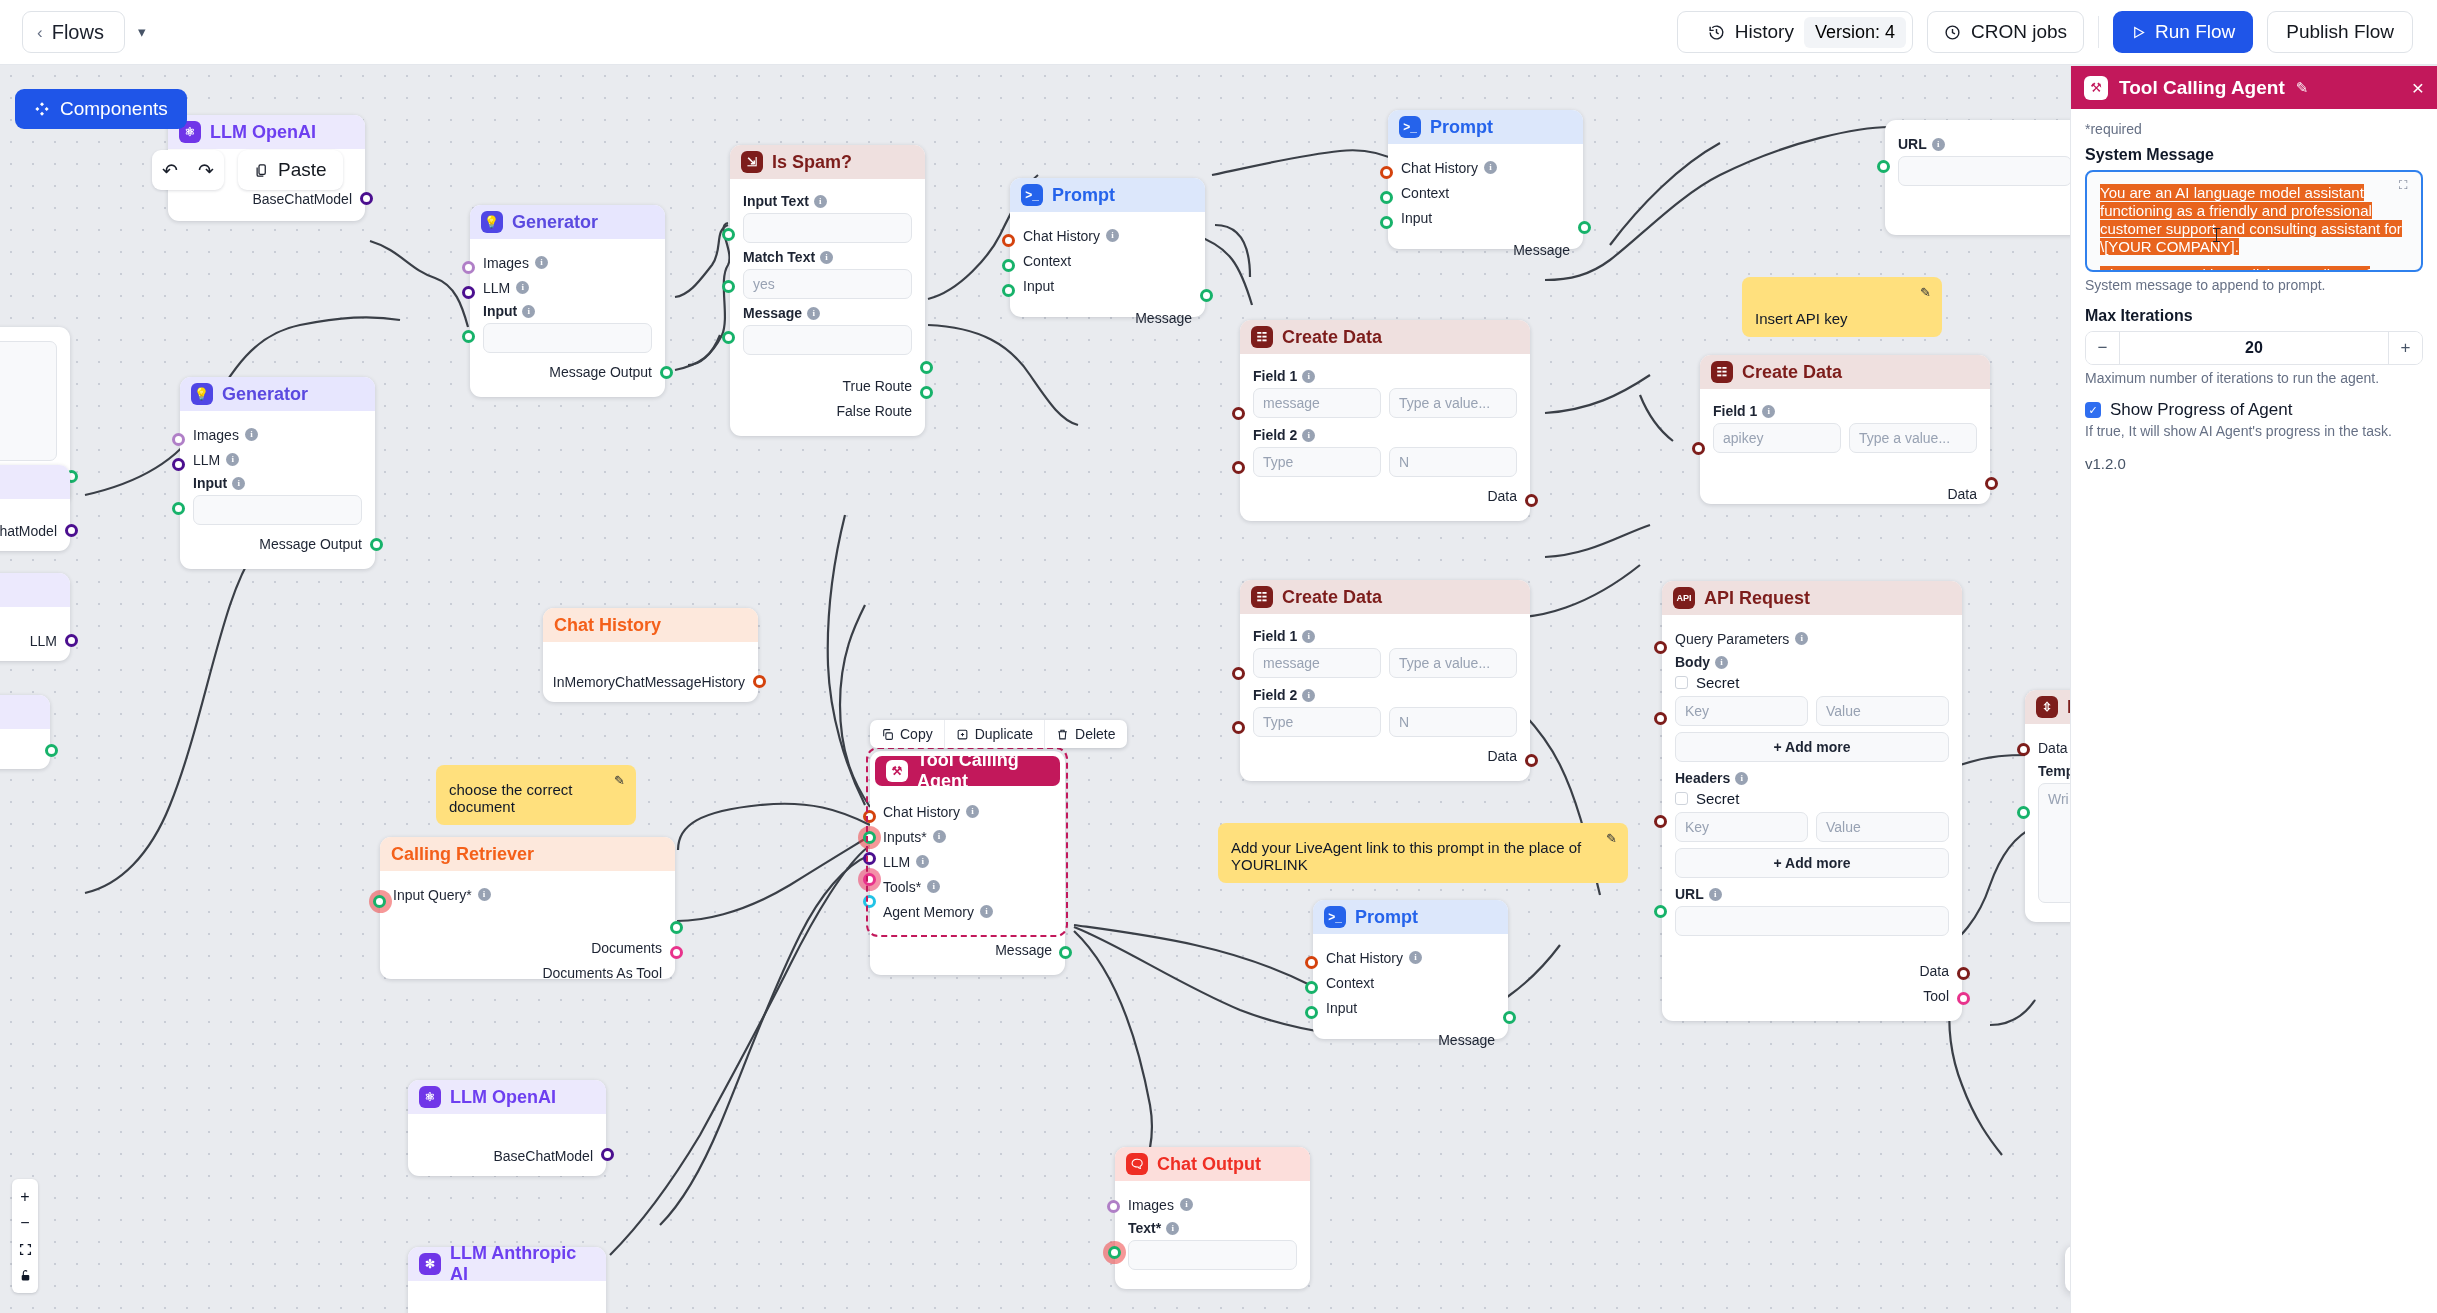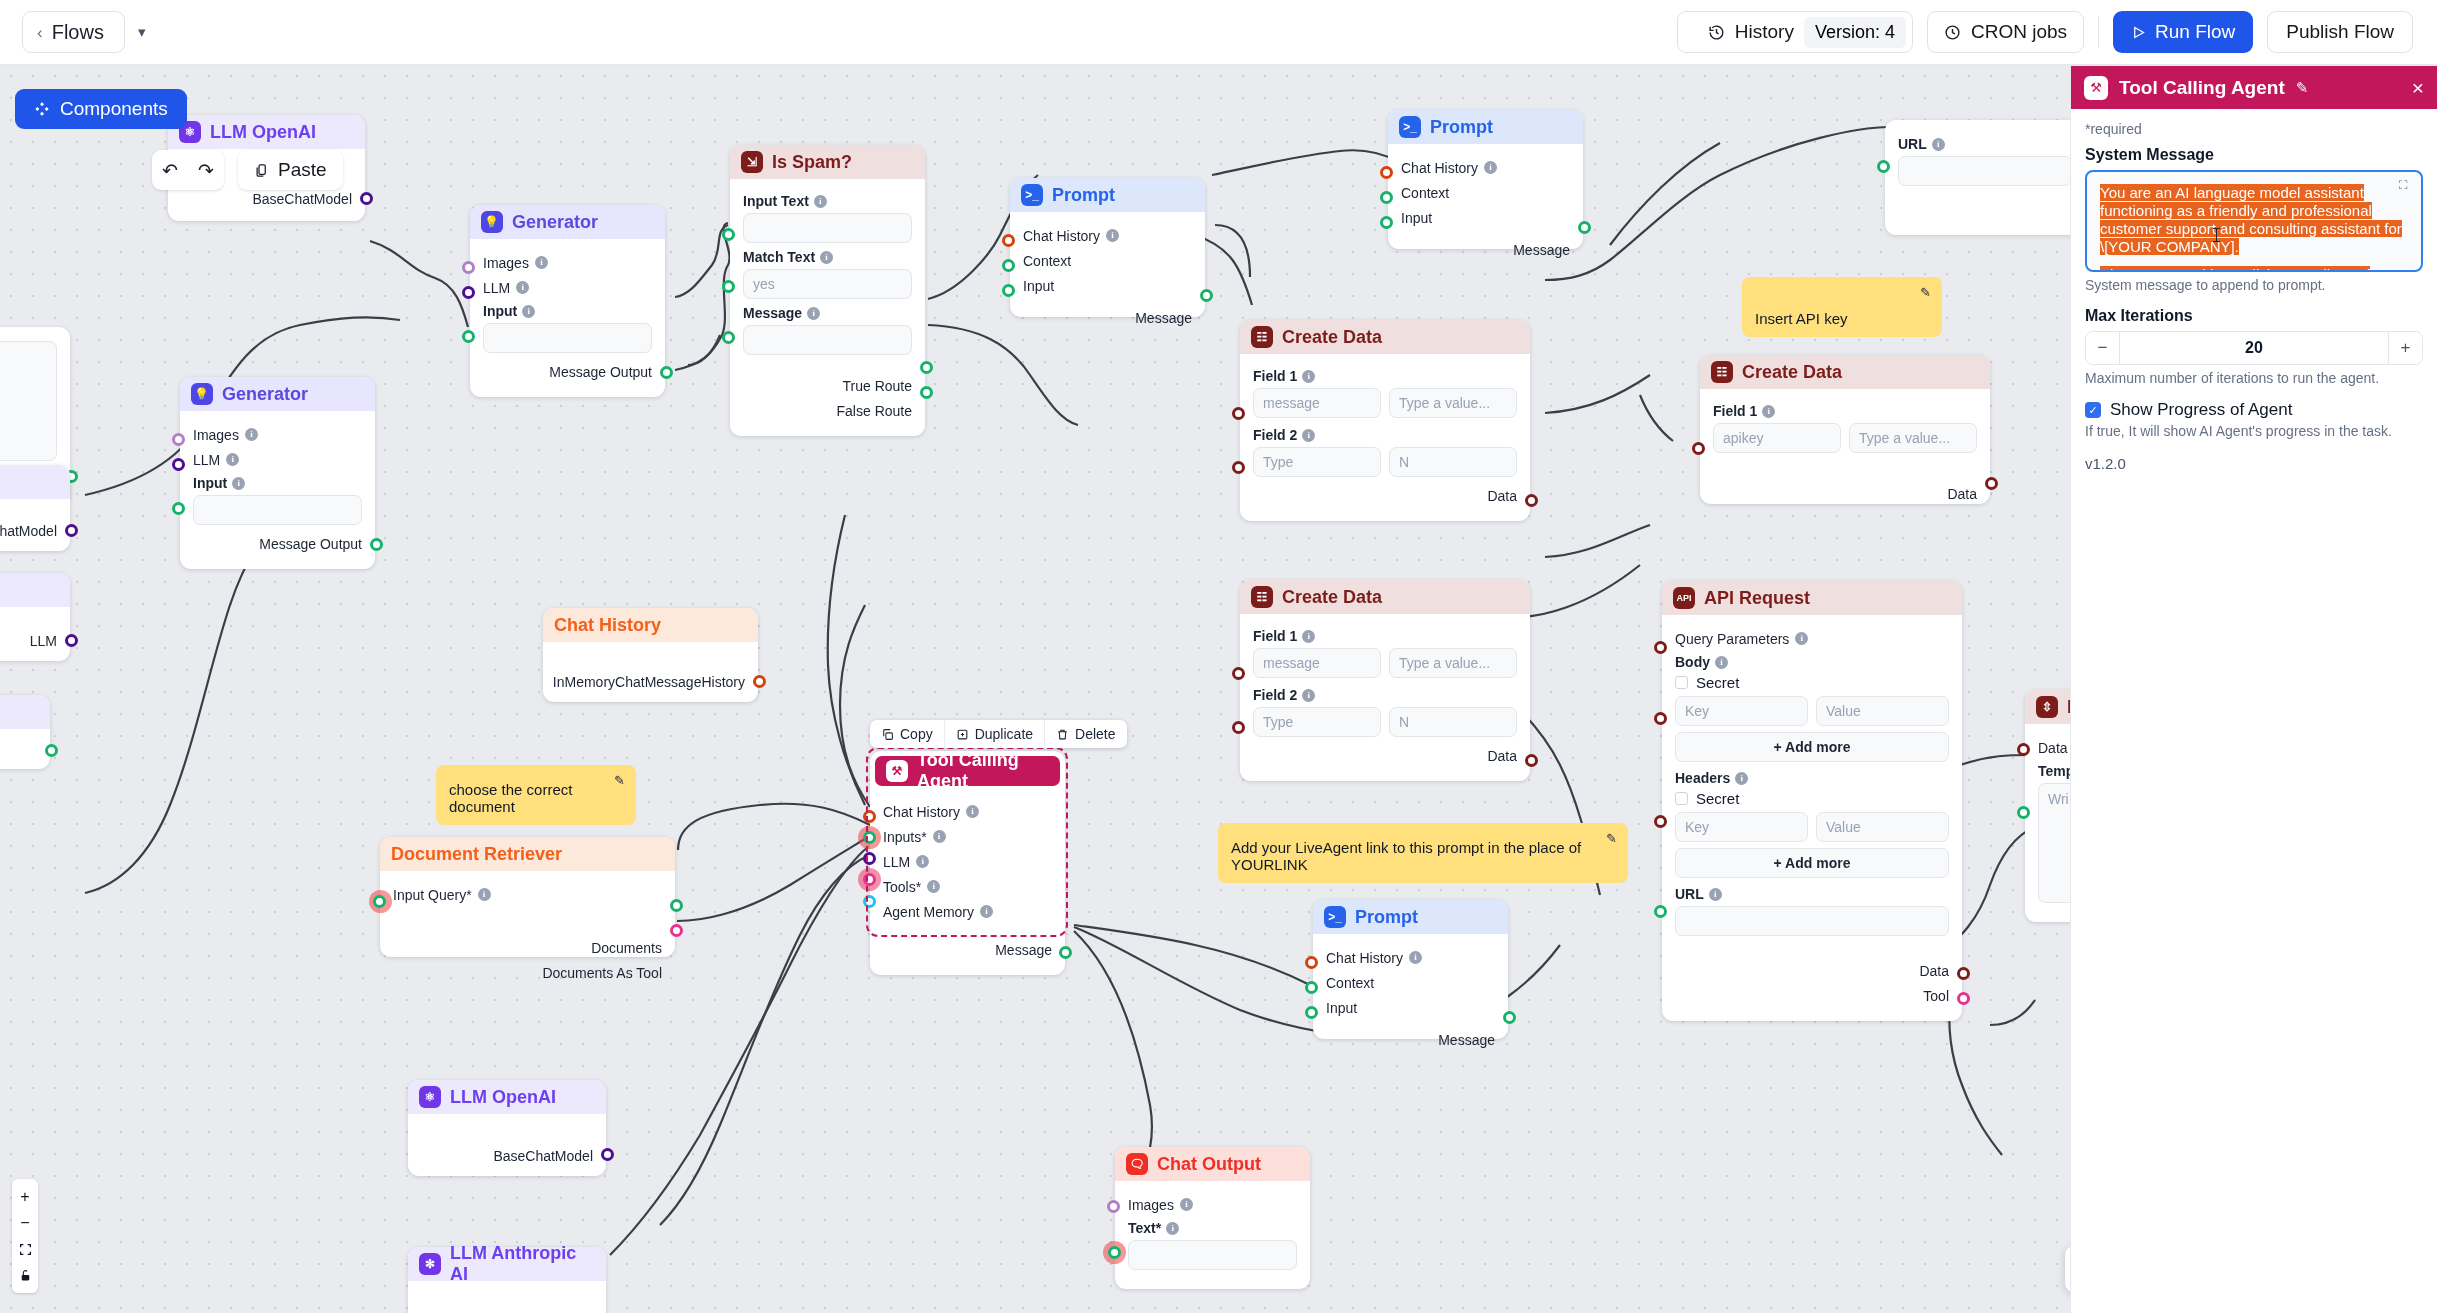--- a/index.html
+++ b/index.html
@@ -848,23 +848,23 @@
       <div class="port green" style="left:-7px; top:80px;"></div>
       <div class="port purple" style="left:-7px; top:101px;"></div>
       <div class="port-halo rose" style="left:-12px; top:117px;"></div>
       <div class="port pink" style="left:-7px; top:122px;"></div>
       <div class="port cyan" style="left:-7px; top:144px;"></div>
       <div class="port green" style="right:-7px; bottom:16px;"></div>
     </div>
 
     <div class="node t-orange" style="left:380px; top:772px; width:295px;">
       <div class="node-head">
-        <span>Document Retriever</span>
-      </div>
-      <div class="node-body" style="height:86px;">
+        <span>Calling Retriever</span>
+      </div>
+      <div class="node-body" style="height:108px;">
         <div class="port-row">
           <span>Input Query*</span>
           <span class="info-i">i</span>
         </div>
         <div class="port-row out" style="margin-top:28px;">
           <span>Documents</span>
         </div>
         <div class="port-row out">
           <span>Documents As Tool</span>
         </div>

